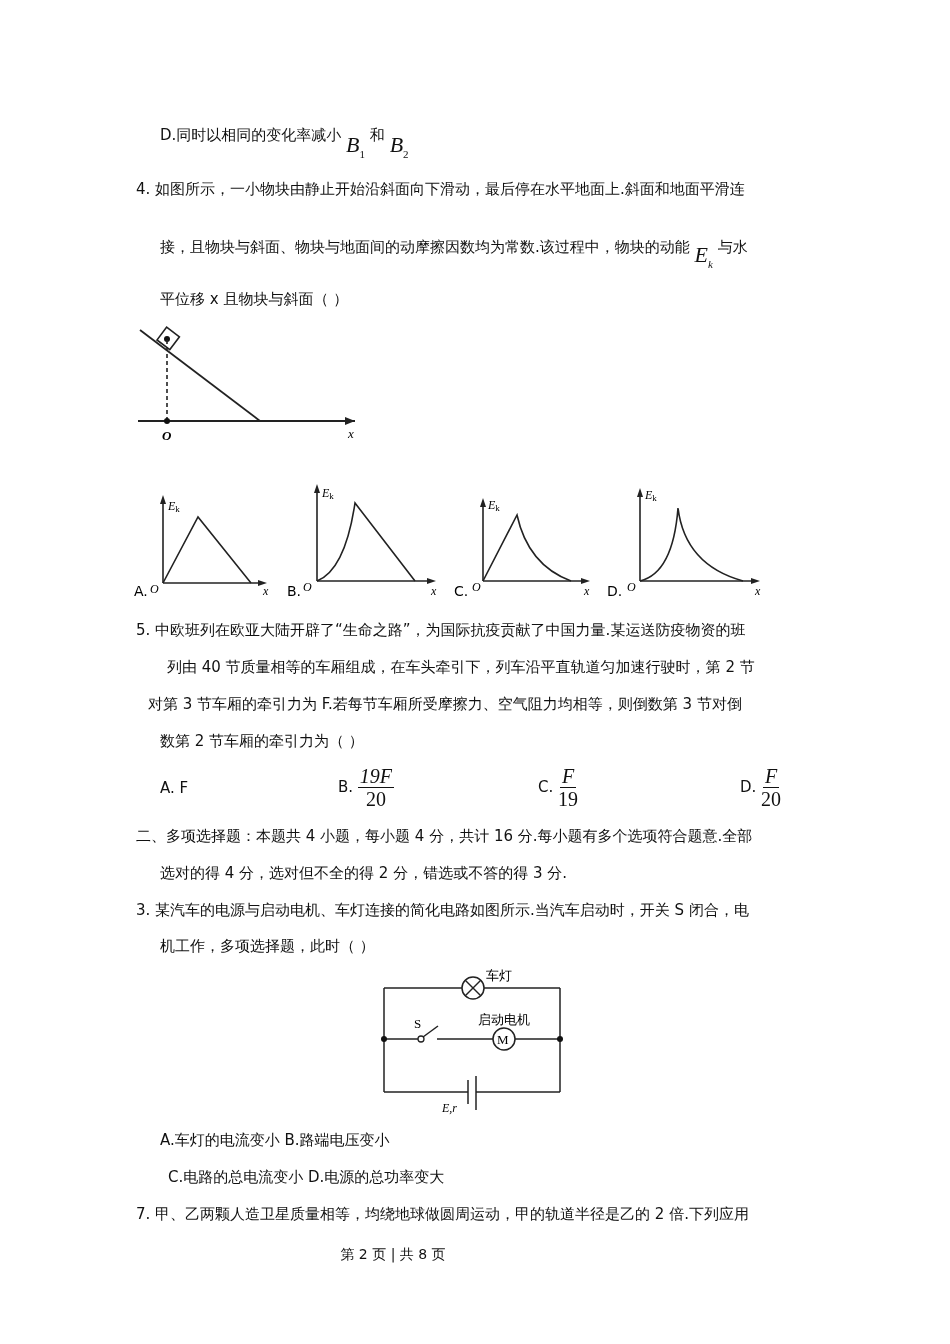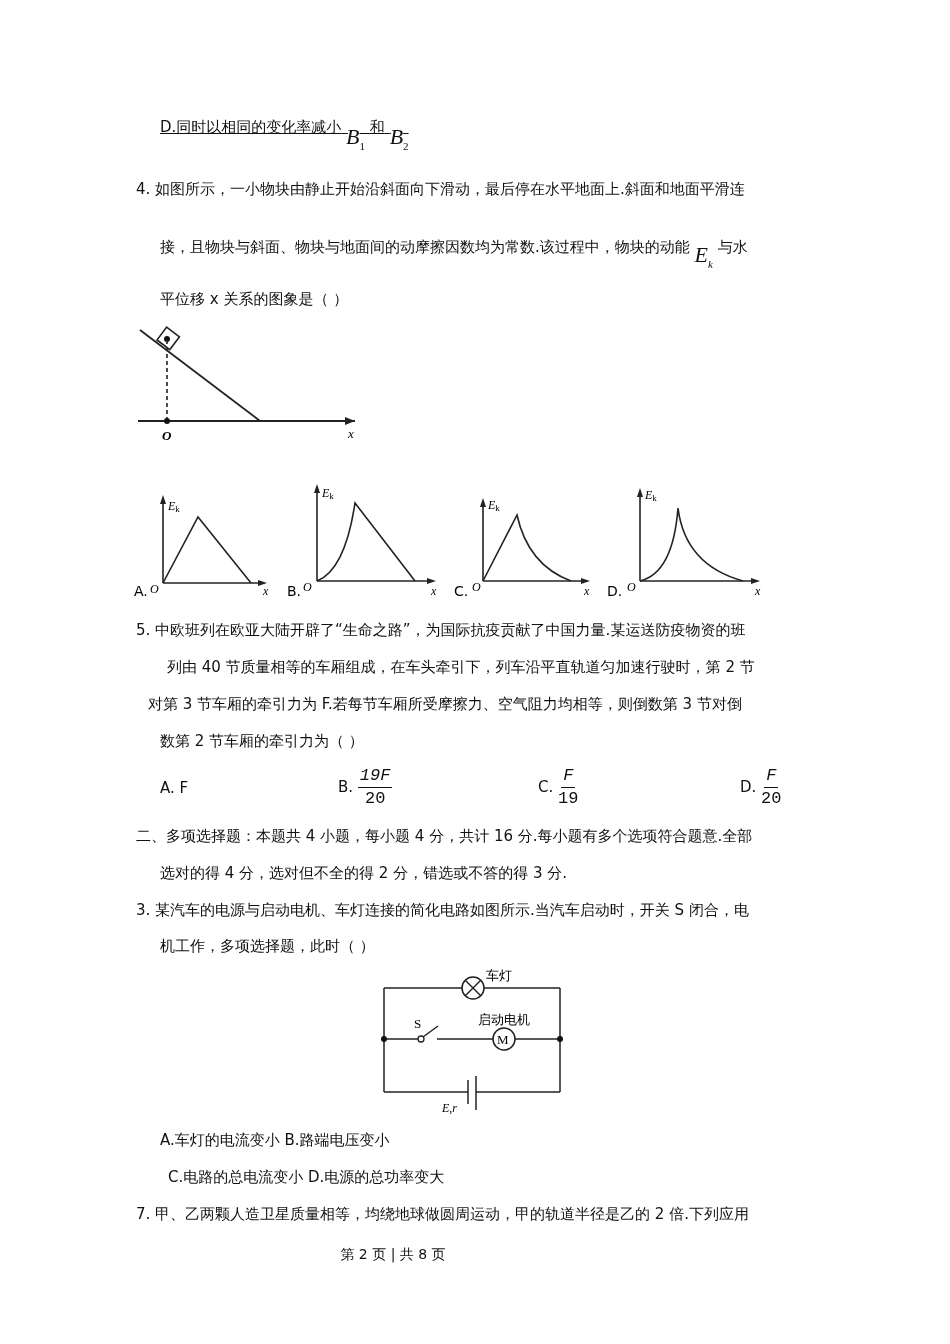--- a/index.html
+++ b/index.html
@@ -3,44 +3,44 @@
 <meta charset="utf-8">
 <style>
   html, body { margin: 0; padding: 0; background: #fff; }
   body { width: 950px; height: 1344px; position: relative; overflow: hidden;
          font-family: "DejaVu Sans", sans-serif; color: #111; font-size: 15px; }
   .abs { position: absolute; white-space: nowrap; }
   .math { font-family: "Liberation Serif", "DejaVu Serif", serif; font-style: italic; }
   .mathbig { font-size: 22px; }
   sub.s { font-size: 11px; font-style: normal; vertical-align: -6px; }
   .frac { display: inline-flex; flex-direction: column; align-items: center; vertical-align: middle;
-          font-family: Liberation Mono, monospace; font-size: 17px; line-height: 22px; }
+          font-family: Liberation Serif, serif; font-size: 20px; line-height: 22px; }
   .frac .num { border-bottom: 1.5px solid #111; padding: 0 2px; }
   .frac .num i { font-style: italic; }
   svg { position: absolute; overflow: visible; }
   svg text { font-family: "Liberation Serif", serif; }
   .lbl { font-family: "DejaVu Sans", sans-serif; font-size: 14px; }
 </style>
 </head>
 <body>
 
-<div class="abs" style="left:160px;top:112px;text-decoration:underline;">
+<div class="abs" style="left:160px;top:120px;">
   <span>D.同时以相同的变化率减小</span>
   <span class="math mathbig" style="position:relative;top:12px;"><span>B</span><sub class="s">1</sub></span>
   <span>和</span>
   <span class="math mathbig" style="position:relative;top:12px;"><span>B</span><sub class="s">2</sub></span>
 </div>
 
 <div class="abs" style="left:136px;top:180px;">4. 如图所示，一小物块由静止开始沿斜面向下滑动，最后停在水平地面上.斜面和地面平滑连</div>
 <div class="abs" style="left:160px;top:232px;">
   <span>接，且物块与斜面、物块与地面间的动摩擦因数均为常数.该过程中，物块的动能</span>
   <span class="math mathbig" style="position:relative;top:10px;"><span>E</span><sub class="s" style="font-style:italic">k</sub></span>
   <span>与水</span>
 </div>
-<div class="abs" style="left:160px;top:290px;">平位移 x 关系的图象是（    ）</div>
+<div class="abs" style="left:160px;top:290px;">平位移 x 且物块与斜面（    ）</div>
 
 <svg style="left:130px;top:320px;" width="250" height="130" viewBox="0 0 250 130">
   <line x1="10" y1="10" x2="130" y2="101" stroke="#222" stroke-width="1.8"></line>
   <line x1="8" y1="101" x2="225" y2="101" stroke="#222" stroke-width="1.8"></line>
   <polygon points="225,101 215,97 215,105" fill="#222"></polygon>
   <g transform="translate(37,20) rotate(37)">
     <rect x="-8" y="-10" width="16" height="16" fill="#fff" stroke="#222" stroke-width="1.6"></rect>
   </g>
   <circle cx="37" cy="19" r="3" fill="#111"></circle>
   <line x1="37" y1="20" x2="37" y2="100" stroke="#222" stroke-width="1.6" stroke-dasharray="4,3"></line>

